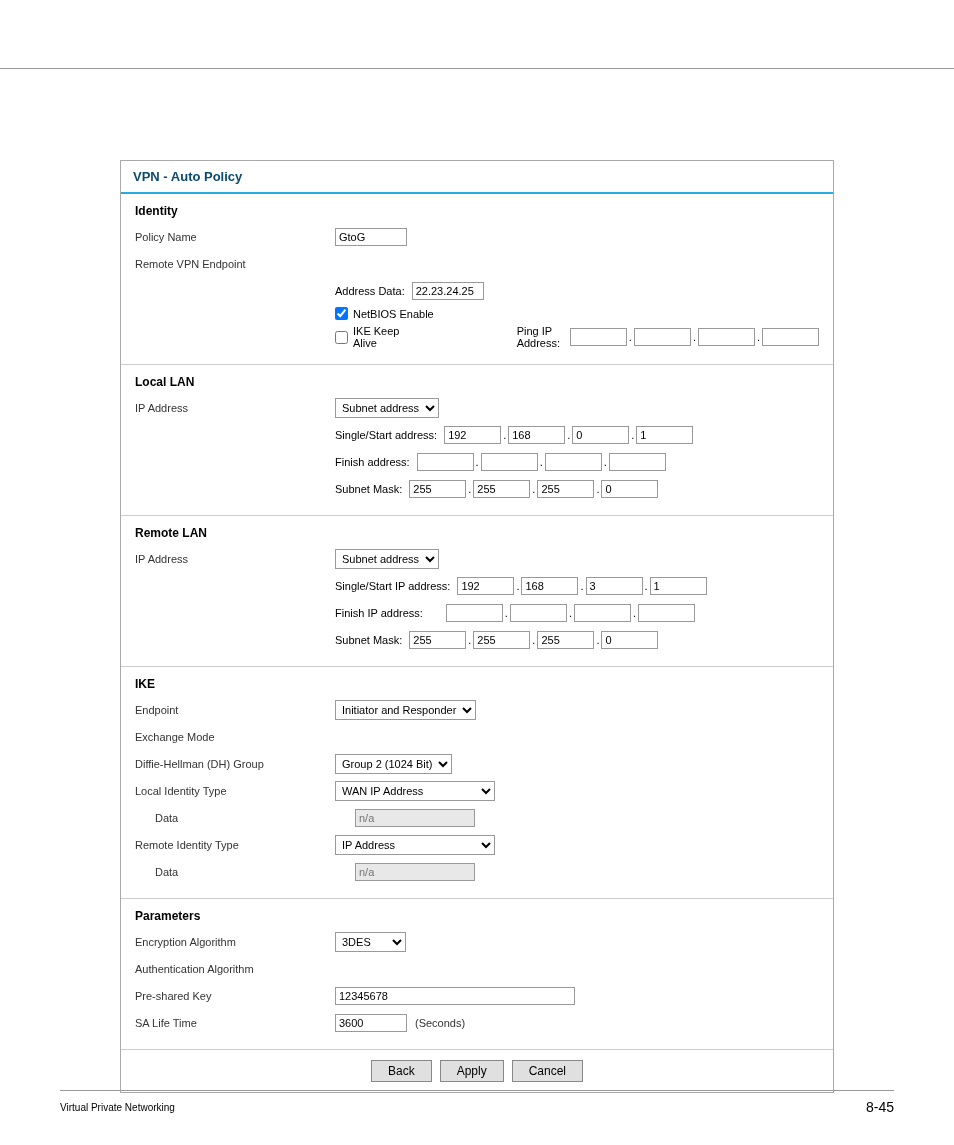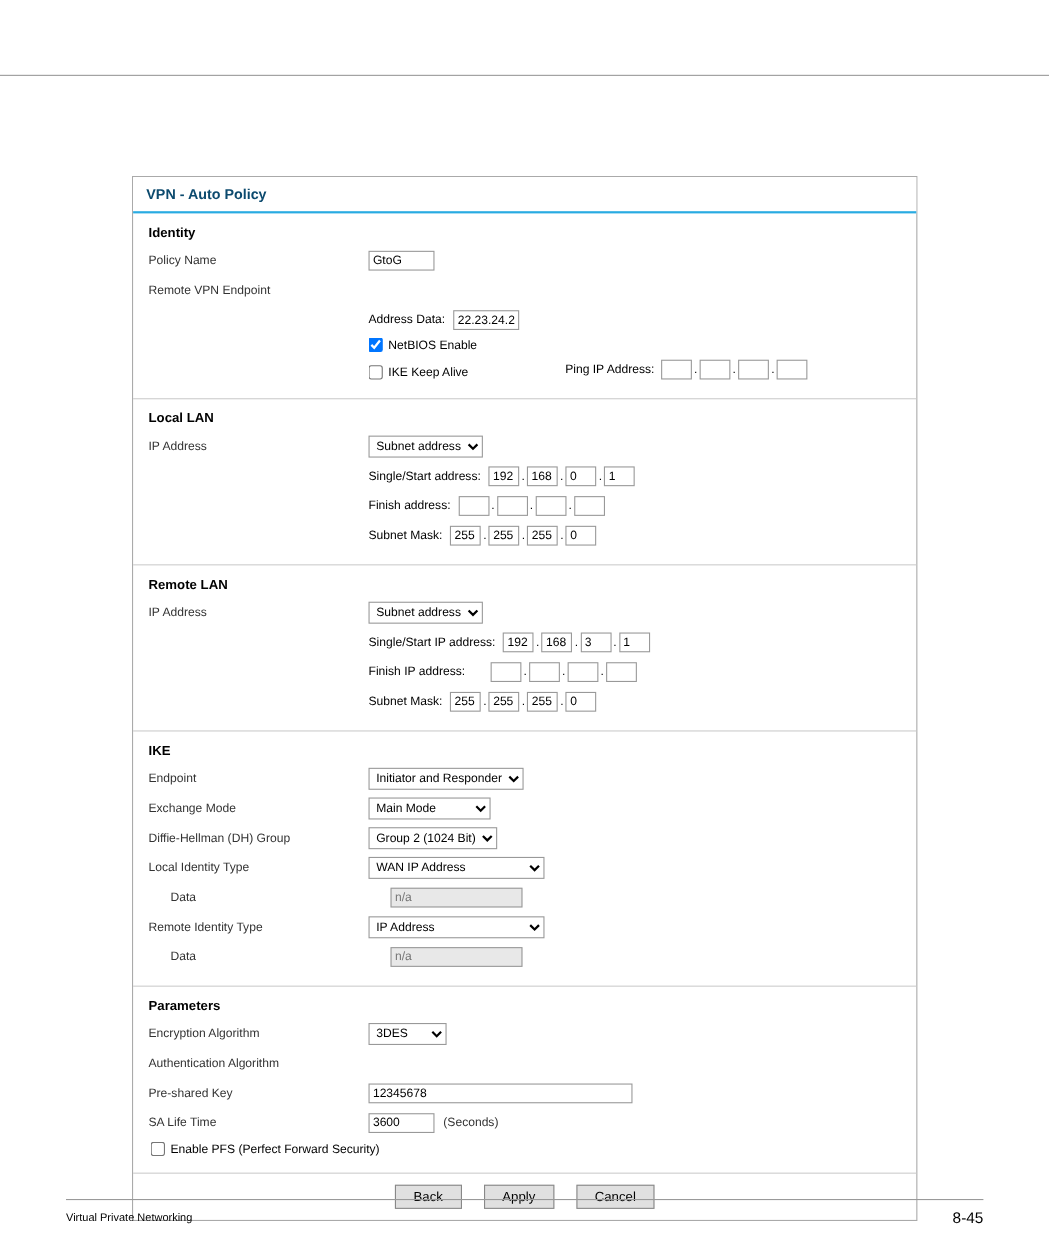--- a/index.html
+++ b/index.html
@@ -114,25 +114,25 @@
 
     input[type="text"] {
       height: 18px;
       border: 1px solid #999;
       padding: 1px 3px;
       font-size: 11px;
       background: #fff;
     }
 
     input[type="text"].small {
-      width: 28px;
+      width: 57px;
     }
 
     input[type="text"].medium {
-      width: 60px;
+      width: 72px;
     }
 
     input[type="text"].large {
       width: 120px;
     }
 
     select {
       height: 20px;
       border: 1px solid #999;
       font-size: 11px;
@@ -151,21 +151,21 @@
     }
 
     .checkbox-label {
       font-size: 11px;
     }
 
     
     .btn-row {
       display: flex;
       justify-content: center;
-      gap: 20px;
+      gap: 8px;
       padding: 10px;
     }
 
     .btn {
       padding: 3px 16px;
       font-size: 12px;
       border: 1px solid #888;
       background: #e0e0e0;
       cursor: pointer;
       color: #000;
@@ -223,21 +223,21 @@
           <input type="text" class="medium" value="22.23.24.25" style="">
         </div>
       </div>
 
       <div class="checkbox-row" style="padding-left:200px; margin-bottom:5px;">
         <input type="checkbox" checked="" style="">
         <span class="checkbox-label">NetBIOS Enable</span>
       </div>
 
       <div class="form-row">
-        <div style="padding-left:200px; display:flex; align-items:flex-end; flex:1; gap:8px;">
+        <div style="padding-left:200px; display:flex; align-items:flex-start; flex:1; gap:20px;">
           <div style="display:flex; align-items:center;">
             <input type="checkbox" style="margin-right: 5px;">
             <span class="checkbox-label">IKE Keep Alive</span>
           </div>
           <div style="display:flex; align-items:center; margin-left:80px;">
             <span style="font-size:11px; margin-right:6px;">Ping IP Address:</span>
             <div class="ip-group">
               <input type="text" class="small" style="">
               <span class="ip-sep">.</span>
               <input type="text" class="small" style="">
@@ -384,26 +384,20 @@
           <select>
             <option>Initiator and Responder</option>
             <option>Initiator Only</option>
             <option>Responder Only</option>
           </select>
         </div>
       </div>
 
       <div class="form-row">
         <div class="form-label">Exchange Mode</div>
-        <div class="form-control-area">
-          <select>
-            <option>Main Mode</option>
-            <option>Aggressive Mode</option>
-          </select>
-        </div>
       </div>
 
       <div class="form-row">
         <div class="form-label">Diffie-Hellman (DH) Group</div>
         <div class="form-control-area">
           <select>
             <option>Group 2 (1024 Bit)</option>
             <option>Group 1 (768 Bit)</option>
             <option>Group 5 (1536 Bit)</option>
           </select>
@@ -474,24 +468,20 @@
       </div>
 
       <div class="form-row">
         <div class="form-label">SA Life Time</div>
         <div class="form-control-area">
           <input type="text" class="medium" value="3600" style="">
           <span class="seconds-label">(Seconds)</span>
         </div>
       </div>
 
-      <div class="checkbox-row" style="margin-top:6px;">
-        <input type="checkbox" style="margin-right: 5px; margin-left: 2px;">
-        <span class="checkbox-label">Enable PFS (Perfect Forward Security)</span>
-      </div>
     </div>
 
     <div class="btn-row">
       <button class="btn">Back</button>
       <button class="btn">Apply</button>
       <button class="btn">Cancel</button>
     </div>
 
   </div>
 </div>

